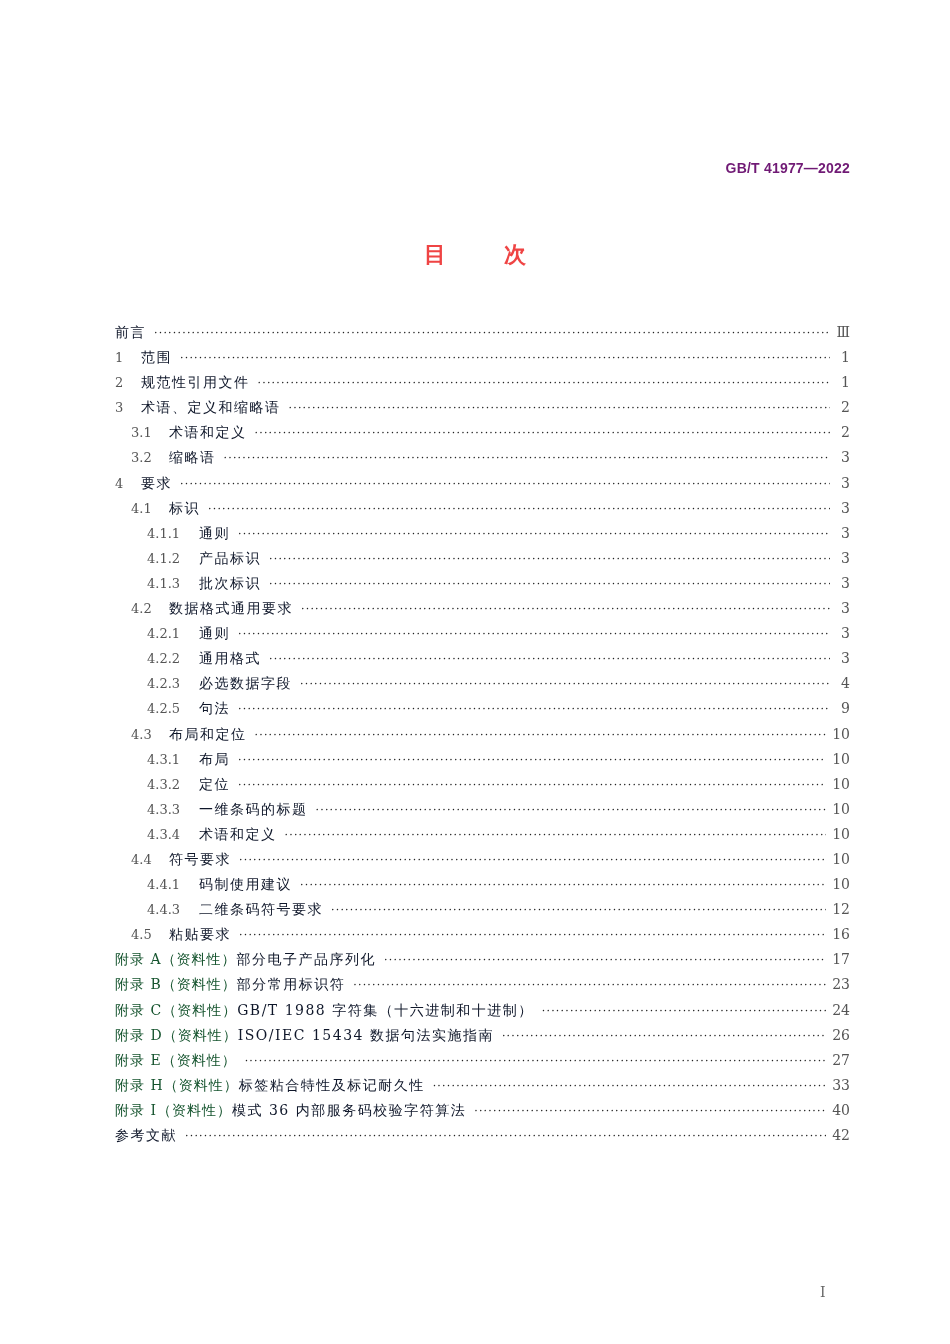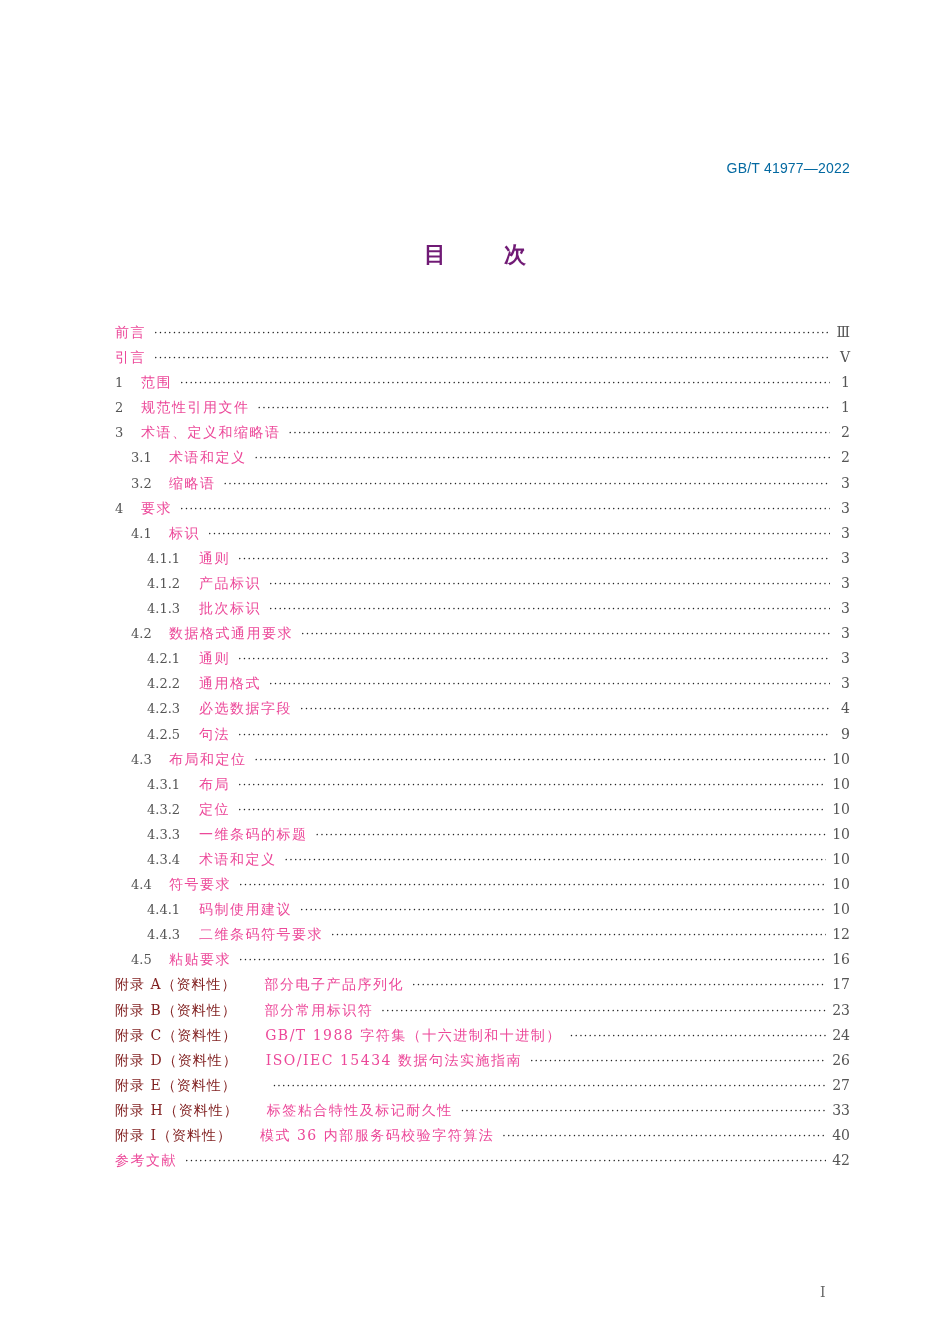--- a/index.html
+++ b/index.html
@@ -14,34 +14,34 @@
       overflow: hidden;
       font-family: "DejaVu Serif", "Liberation Serif", serif;
       color: #333333;
     }
     .std-code {
       position: absolute;
       top: 160px;
       right: 100px;
       font-family: "Liberation Sans", "DejaVu Sans", sans-serif;
       font-size: 14px;
-      font-weight: normal;
-      color: #0369a1;
+      font-weight: bold;
+      color: #701a75;
       letter-spacing: 0.2px;
     }
     .toc-title {
       position: absolute;
       top: 240px;
       left: 0;
       width: 950px;
       text-align: center;
       font-family: "DejaVu Sans", "Liberation Sans", sans-serif;
       font-size: 22px;
       font-weight: bold;
-      color: #701a75;
+      color: #ef4444;
       letter-spacing: 58px;
       text-indent: 58px;
     }
     .toc {
       position: absolute;
       top: 320px;
       left: 115px;
       width: 735px;
       margin: 0;
       padding: 0;
@@ -60,27 +60,27 @@
     .toc-row.l3 { padding-left: 32px; justify-content: flex-end; }
     .num {
       display: inline-block;
       color: #555555;
       font-size: 13px;
     }
     .l1 .num { width: 26px; }
     .l2 .num { width: 38px; }
     .l3 .num { width: 52px; }
     .label {
-      color: #ec4899;
+      color: #0f172a;
       letter-spacing: 1.5px;
     }
     .annex-prefix {
-      color: #7f1d1d;
+      color: #14532d;
       letter-spacing: 1px;
-      margin-right: 28px;
+      margin-right: 0;
     }
     .leader {
       flex: 1;
       overflow: hidden;
       margin: 0 6px 0 8px;
       color: #222222;
       font-size: 11px;
       letter-spacing: 1.2px;
     }
     .leader::before {
@@ -107,25 +107,20 @@
 
 <div class="toc-title">目次</div>
 
 <ul class="toc" id="toc">
     <li class="toc-row l1">
       <span class="label">前言</span>
       <span class="leader"></span>
       <span class="page">Ⅲ</span>
     </li>
     <li class="toc-row l1">
-      <span class="label">引言</span>
-      <span class="leader"></span>
-      <span class="page">Ⅴ</span>
-    </li>
-    <li class="toc-row l1">
       <span class="num">1</span>
       <span class="label">范围</span>
       <span class="leader"></span>
       <span class="page">1</span>
     </li>
     <li class="toc-row l1">
       <span class="num">2</span>
       <span class="label">规范性引用文件</span>
       <span class="leader"></span>
       <span class="page">1</span>

